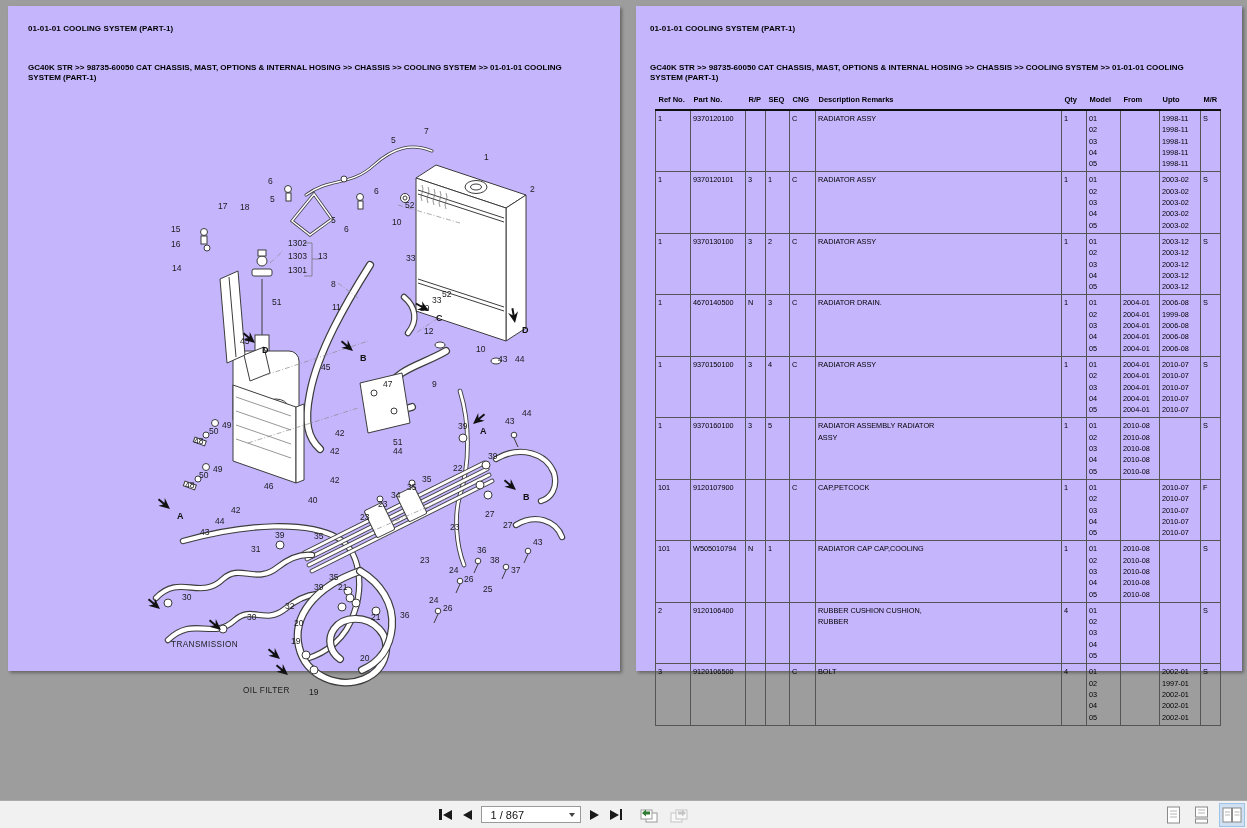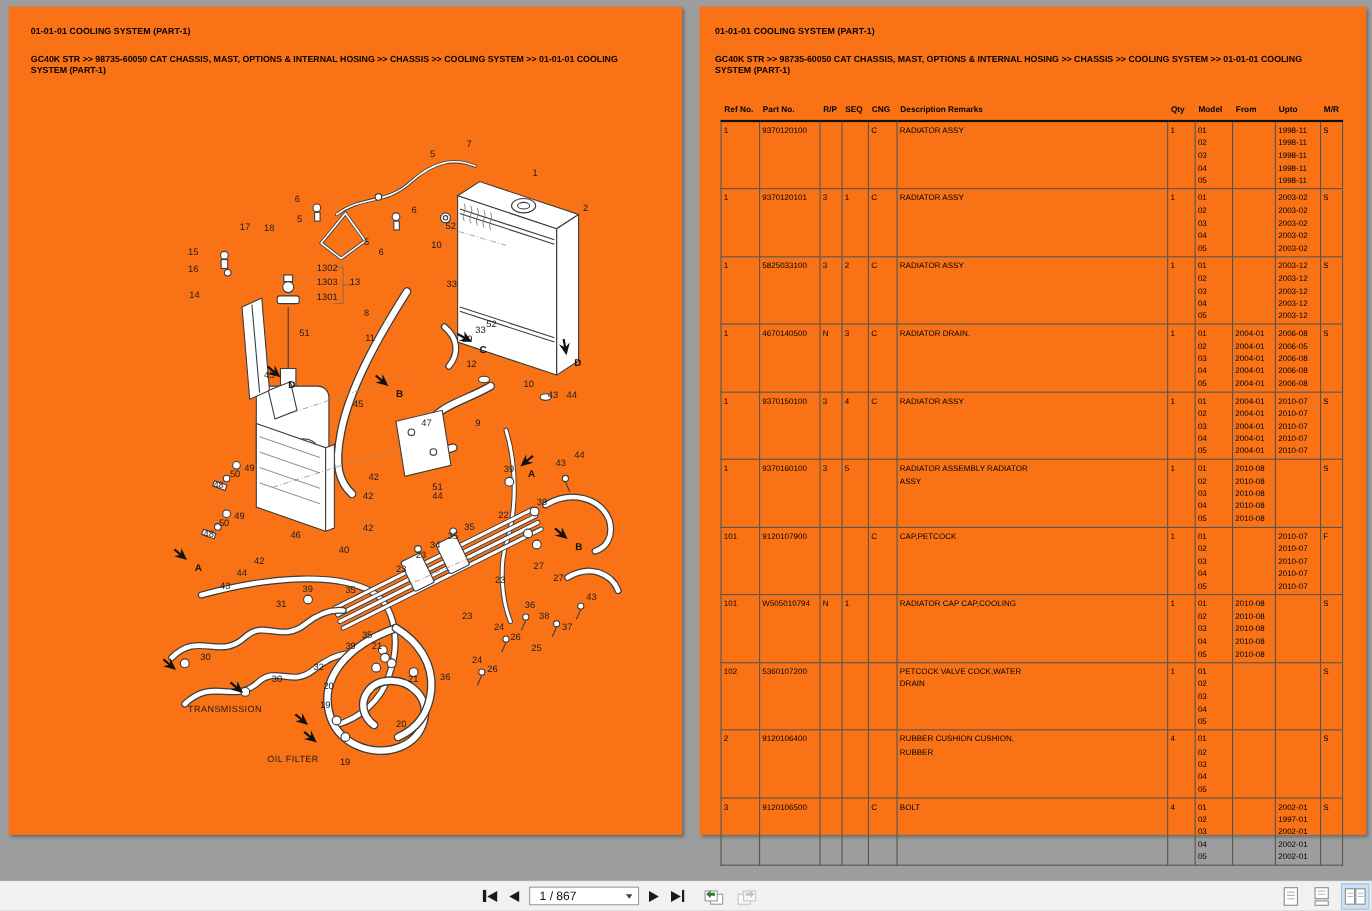--- a/index.html
+++ b/index.html
@@ -1,24 +1,24 @@
 <!DOCTYPE html>
 <html><head>
 <meta charset="utf-8">
 <style>
   html,body{margin:0;padding:0;background:#9d9d9d;width:1247px;height:828px;overflow:hidden;
     font-family:"Liberation Sans",sans-serif;-webkit-font-smoothing:antialiased;}
   .viewer{position:absolute;left:0;top:0;width:1247px;height:800px;background:#9d9d9d;}
-  .page{position:absolute;top:6px;height:753px;background:#f97316;box-shadow:2px 2px 3px rgba(0,0,0,.35);}
+  .page{position:absolute;top:6px;height:665px;background:#c4b5fd;box-shadow:2px 2px 3px rgba(0,0,0,.35);}
   .page-left{left:8px;width:612px;}
   .page-right{left:636px;width:606px;}
   .page-hdr{position:absolute;left:20px;top:18px;width:572px;color:#000;}
   .page-right .page-hdr{left:14px;width:578px;}
   .pg-title{font-size:8px;font-weight:bold;letter-spacing:.1px;}
-  .pg-crumb{font-size:8px;font-weight:bold;margin-top:16px;line-height:10px;width:562px;}
+  .pg-crumb{font-size:8px;font-weight:bold;margin-top:30px;line-height:10px;width:562px;}
 
   
   table.parts{border-collapse:collapse;table-layout:fixed;position:absolute;left:19px;top:87px;
     width:565px;font-size:7.3px;color:#000;}
   table.parts th{font-size:7.5px;font-weight:bold;text-align:left;padding:2px 3px 5px 3px;
     border:none;border-bottom:2px solid #111;white-space:nowrap;overflow:hidden;}
   table.parts td{border:1px solid #555;padding:2px 2px;vertical-align:top;
     white-space:pre-line;line-height:11.3px;overflow:hidden;}
   table.parts tr.body-row{height:57px;}
 
@@ -424,21 +424,21 @@
 </td>
             <td>2003-02
 2003-02
 2003-02
 2003-02
 2003-02</td>
             <td>S</td>
           </tr>
           <tr class="body-row">
             <td>1</td>
-            <td>5825033100</td>
+            <td>9370130100</td>
             <td>3</td>
             <td>2</td>
             <td>C</td>
             <td>RADIATOR ASSY</td>
             <td>1</td>
             <td>01
 02
 03
 04
 05</td>
@@ -466,21 +466,21 @@
 02
 03
 04
 05</td>
             <td>2004-01
 2004-01
 2004-01
 2004-01
 2004-01</td>
             <td>2006-08
-2006-05
+1999-08
 2006-08
 2006-08
 2006-08</td>
             <td>S</td>
           </tr>
           <tr class="body-row">
             <td>1</td>
             <td>9370150100</td>
             <td>3</td>
             <td>4</td>
@@ -574,46 +574,20 @@
 2010-08
 2010-08</td>
             <td>
 
 
 
 </td>
             <td>S</td>
           </tr>
           <tr class="body-row">
-            <td>102</td>
-            <td>5360107200</td>
-            <td></td>
-            <td></td>
-            <td></td>
-            <td>PETCOCK VALVE COCK,WATER
-DRAIN</td>
-            <td>1</td>
-            <td>01
-02
-03
-04
-05</td>
-            <td>
-
-
-
-</td>
-            <td>
-
-
-
-</td>
-            <td>S</td>
-          </tr>
-          <tr class="body-row">
             <td>2</td>
             <td>9120106400</td>
             <td></td>
             <td></td>
             <td></td>
             <td>RUBBER CUSHION CUSHION,
 RUBBER</td>
             <td>4</td>
             <td>01
 02

